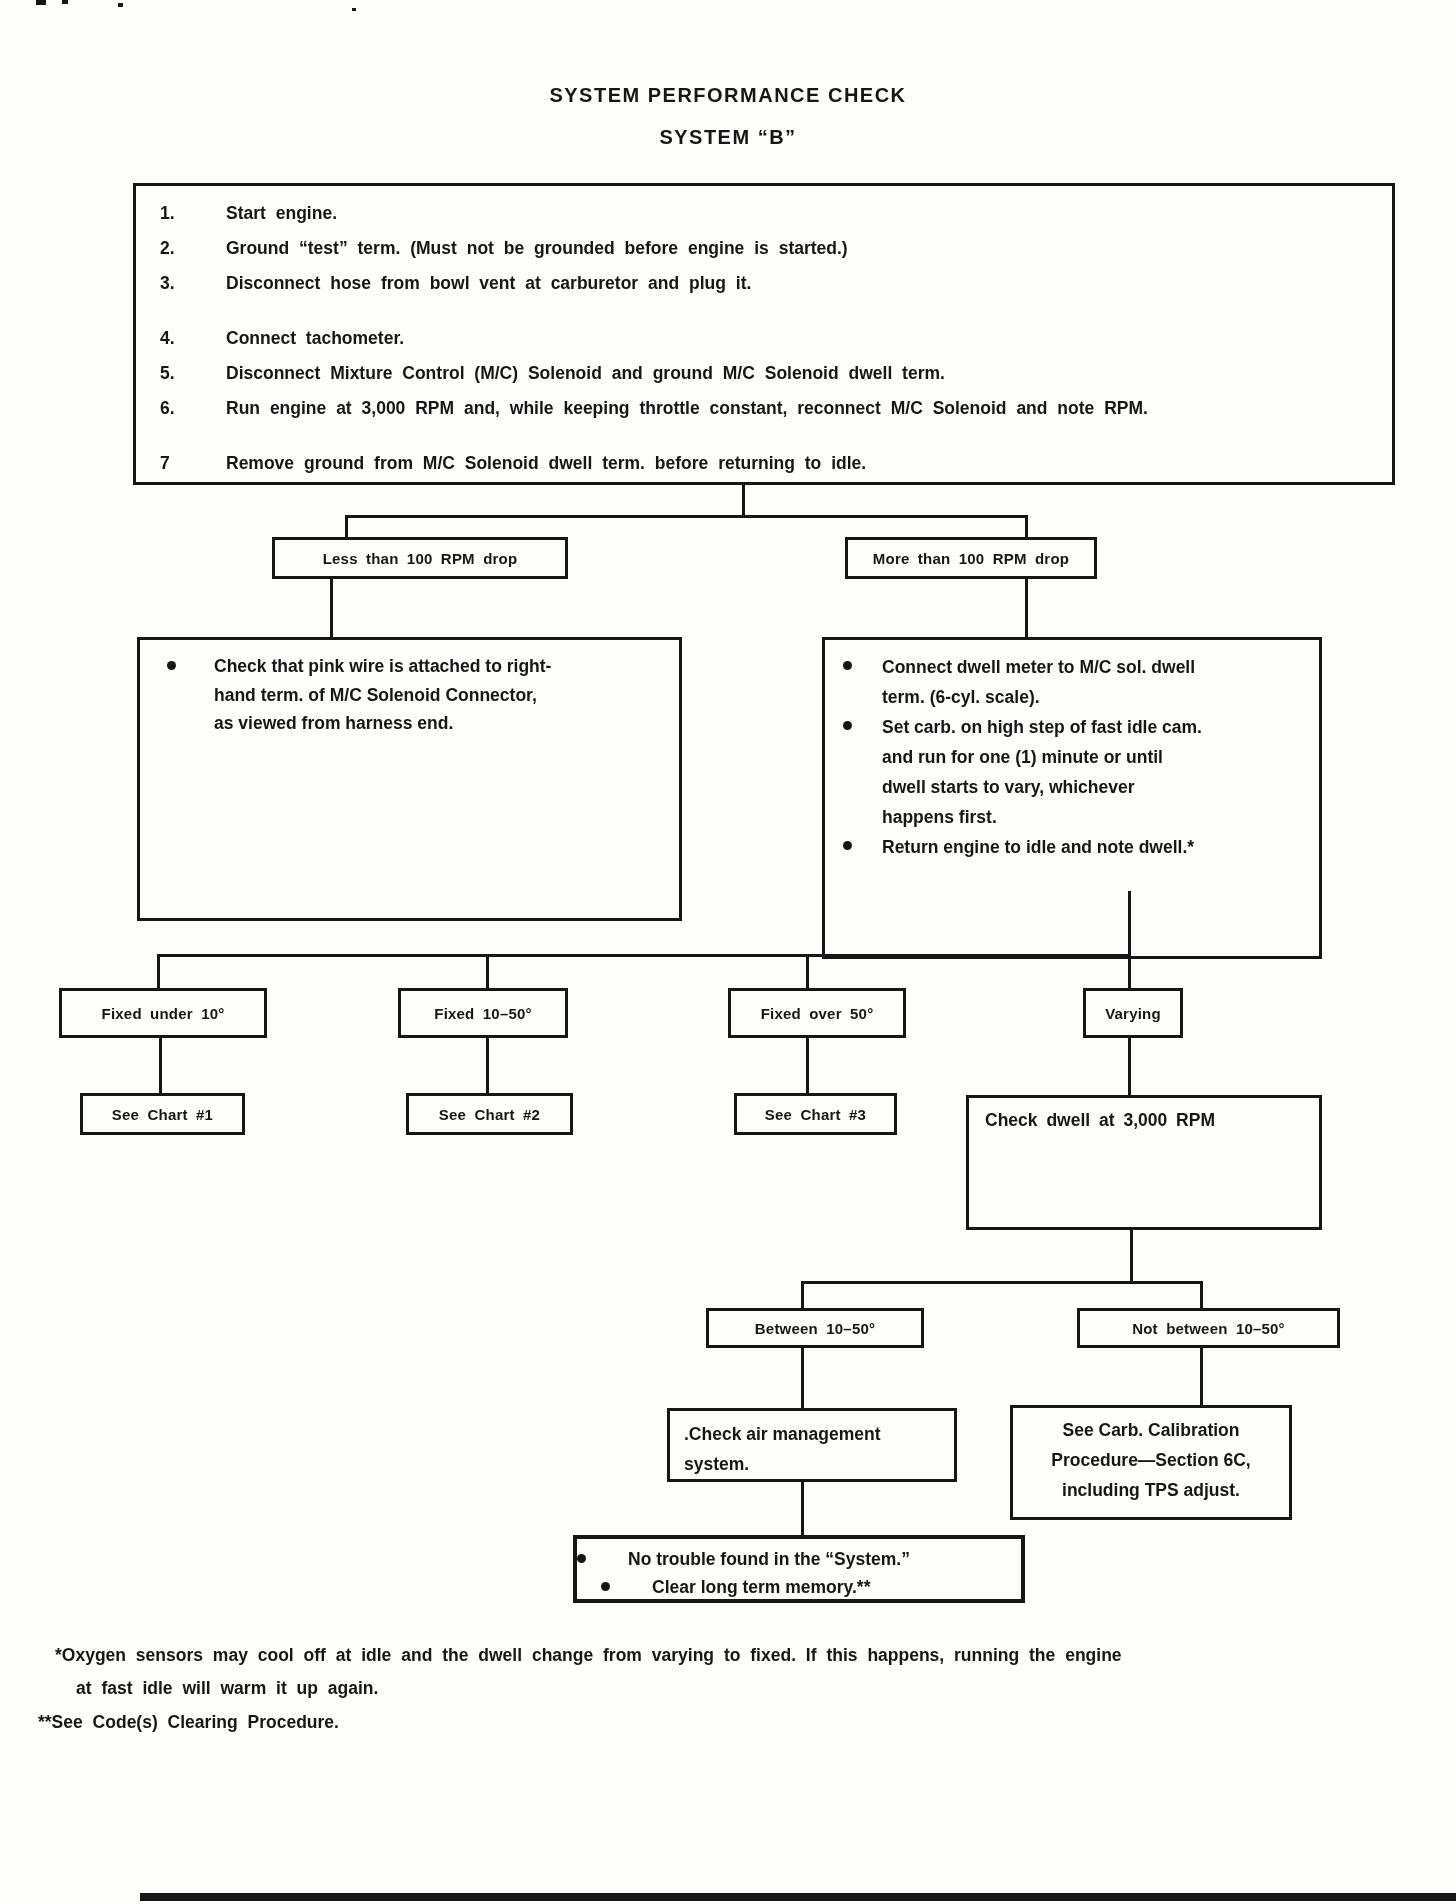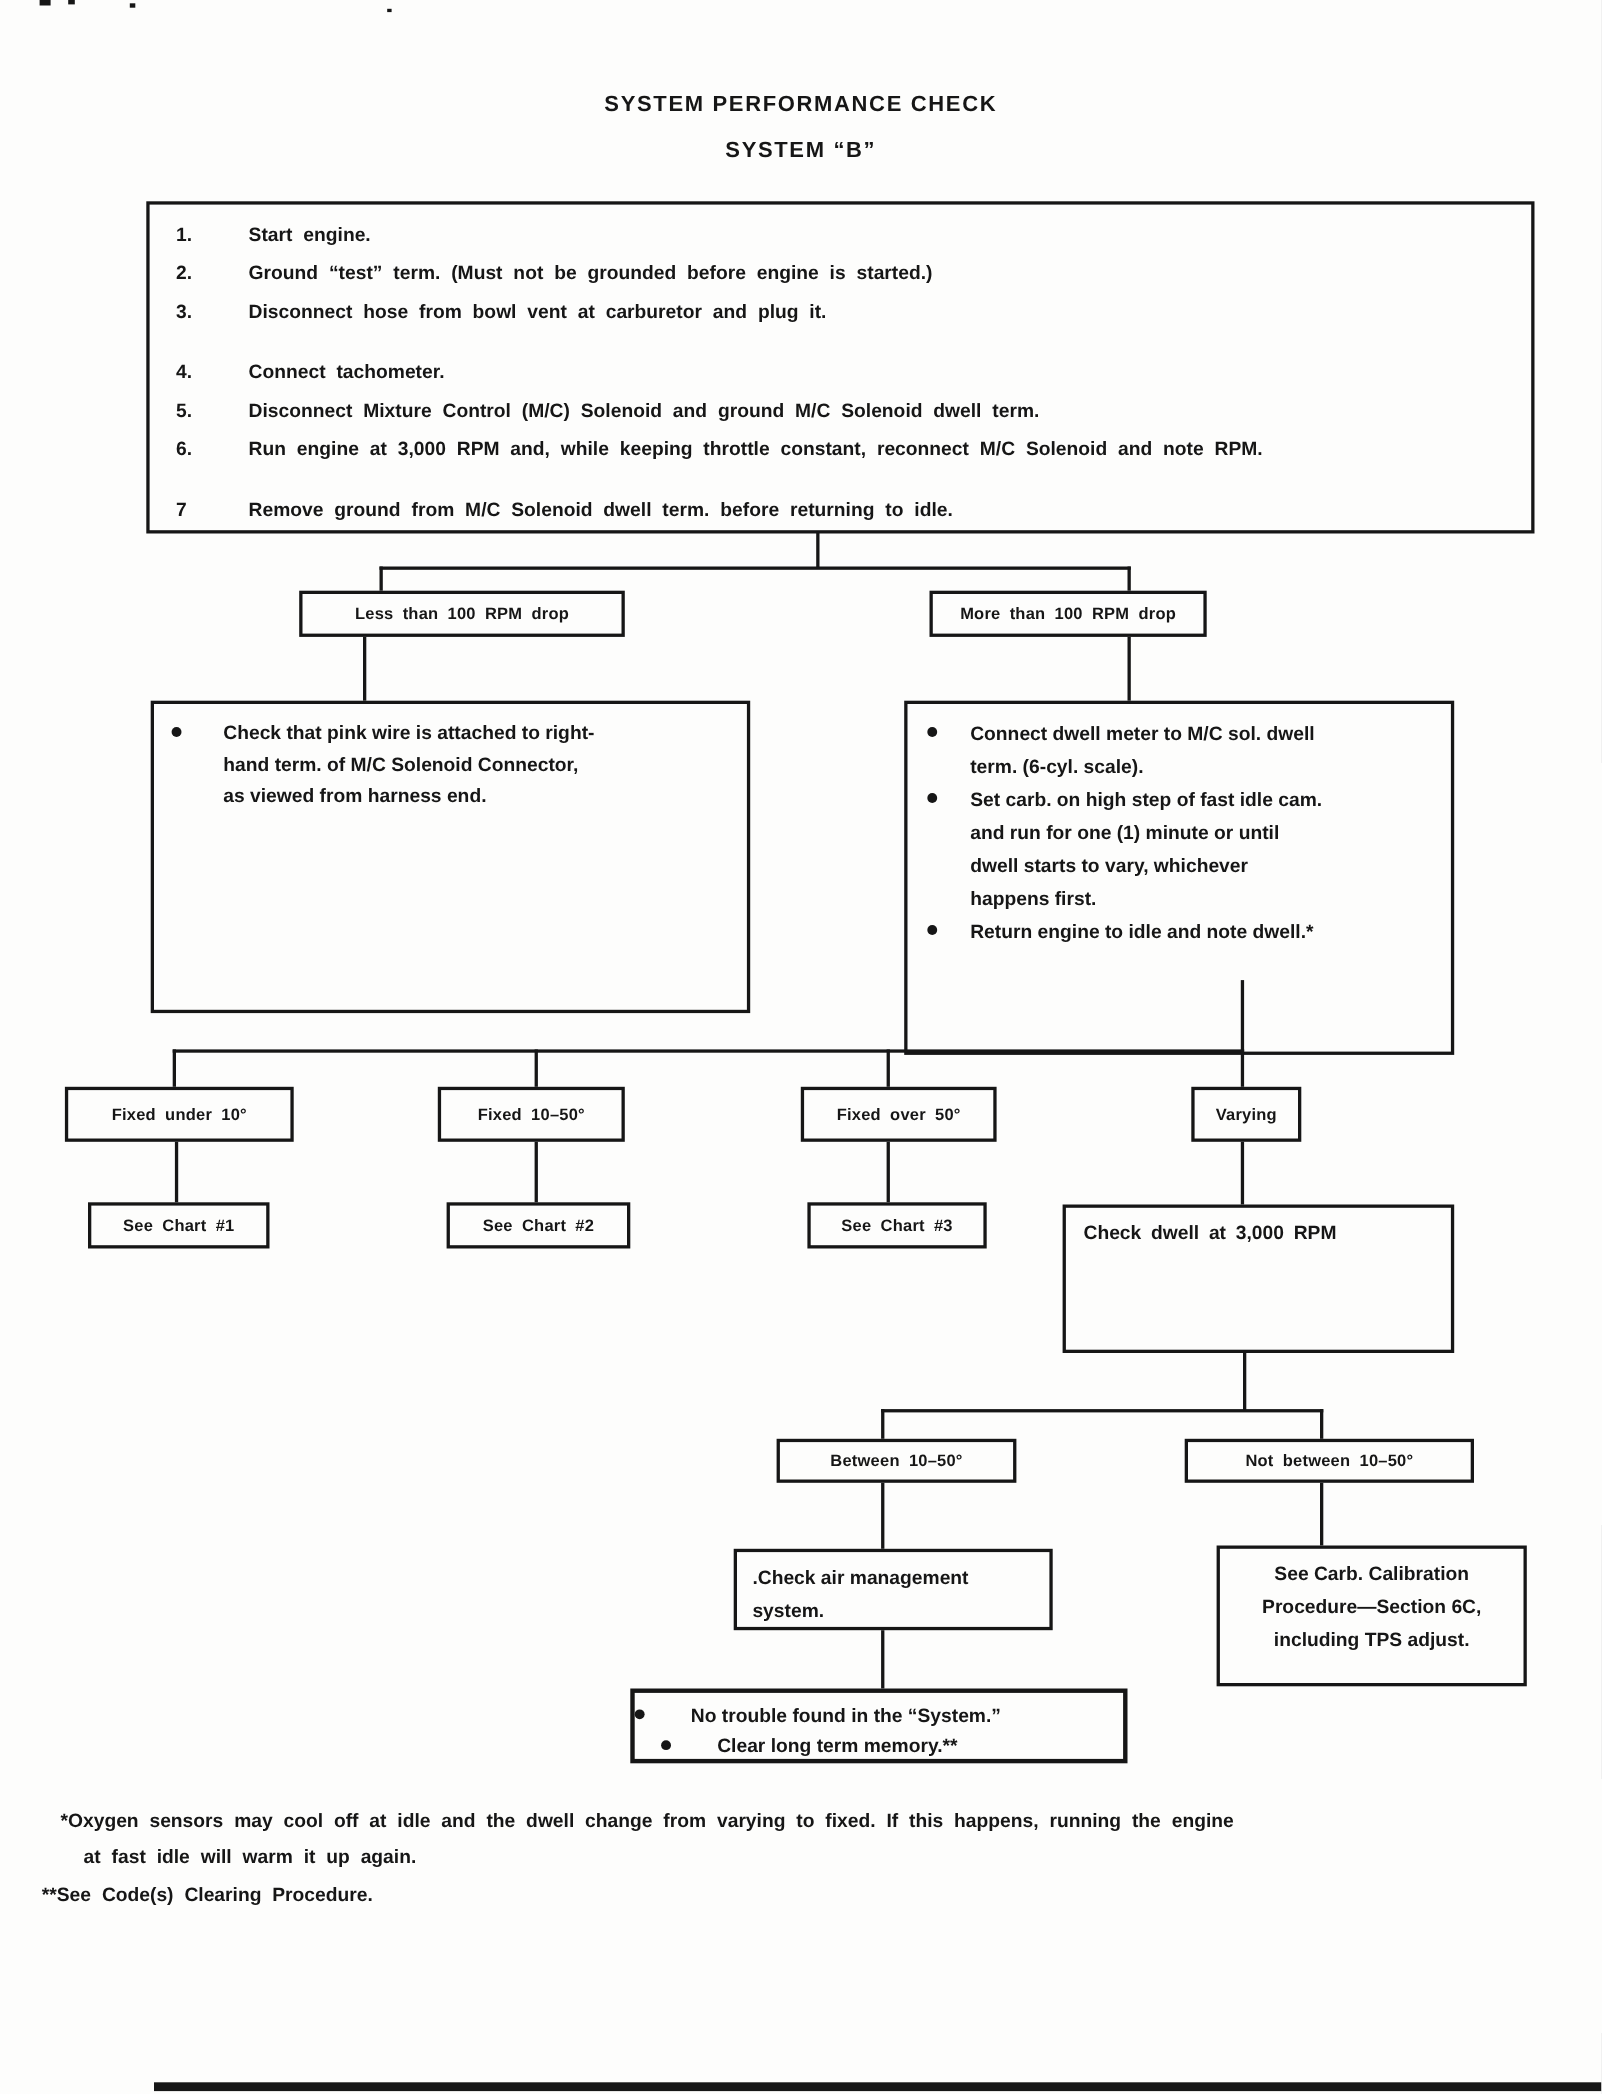--- a/index.html
+++ b/index.html
@@ -75,21 +75,21 @@
   <div class="vline" style="left:345px;top:515px;width:3px;height:22px;"></div>
   <div class="vline" style="left:1025px;top:515px;width:3px;height:22px;"></div>
 
   <div class="box lbl" style="left:272px;top:537px;width:296px;height:42px;">Less than 100 RPM drop</div>
   <div class="box lbl" style="left:845px;top:537px;width:252px;height:42px;">More than 100 RPM drop</div>
 
   <div class="vline" style="left:330px;top:579px;width:3px;height:58px;"></div>
   <div class="vline" style="left:1025px;top:579px;width:3px;height:58px;"></div>
 
   <div class="box bul-box" style="left:137px;top:637px;width:545px;height:284px;">
-    <div class="bul-row" style="padding-left:16px;">
+    <div class="bul-row" style="padding-left:16px;margin-left:11px;">
       <span class="dot"></span>
       <span class="btext" style="margin-left:38px;line-height:28.5px;">Check that pink wire is attached to right-
 hand term. of M/C Solenoid Connector,
 as viewed from harness end.</span>
     </div>
   </div>
 
   <div class="box bul-box" style="left:822px;top:637px;width:500px;height:322px;">
     <div class="bul-row" style="padding-left:18px;">
       <span class="dot"></span>
@@ -143,21 +143,21 @@
   <div class="box lbl" style="left:1077px;top:1308px;width:263px;height:40px;">Not between 10–50°</div>
 
   <div class="vline" style="left:801px;top:1348px;width:3px;height:60px;"></div>
   <div class="vline" style="left:1200px;top:1348px;width:3px;height:57px;"></div>
 
   <div class="box" style="left:667px;top:1408px;width:290px;height:74px;">
     <div class="btext" style="padding:8px 0 0 14px;line-height:30px;">.Check air management
 system.</div>
   </div>
 
-  <div class="box" style="left:1106px;top:1405px;width:282px;height:128px;">
+  <div class="box" style="left:1010px;top:1405px;width:282px;height:115px;">
     <div class="btext" style="text-align:center;padding-top:7px;line-height:30px;">See Carb. Calibration
 Procedure—Section 6C,
 including TPS adjust.</div>
   </div>
 
   <div class="vline" style="left:801px;top:1482px;width:3px;height:53px;"></div>
 
   <div class="box thick" style="left:573px;top:1535px;width:452px;height:68px;padding-top:6px;">
     <div class="bul-row" style="">
       <span class="dot"></span>

